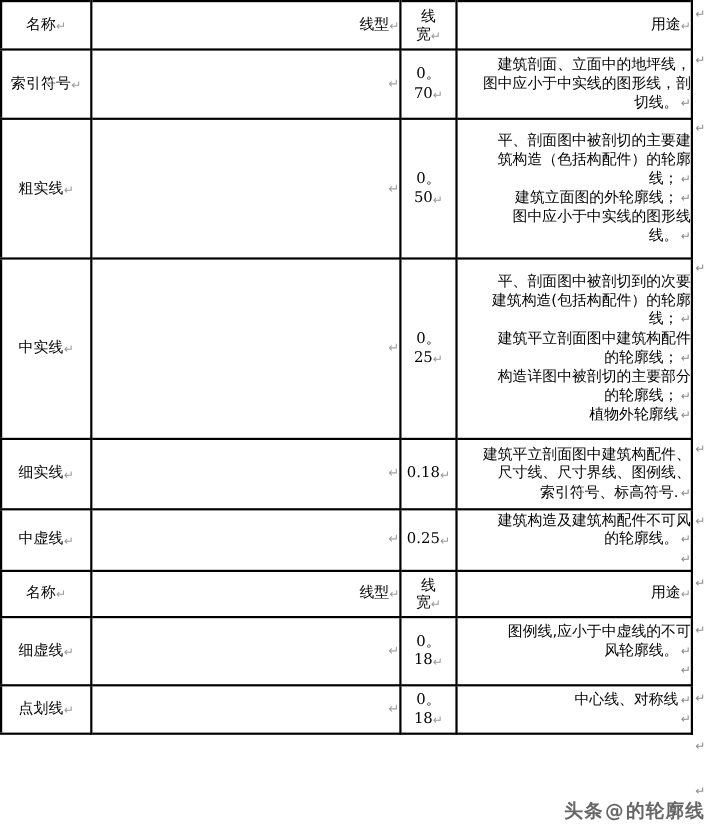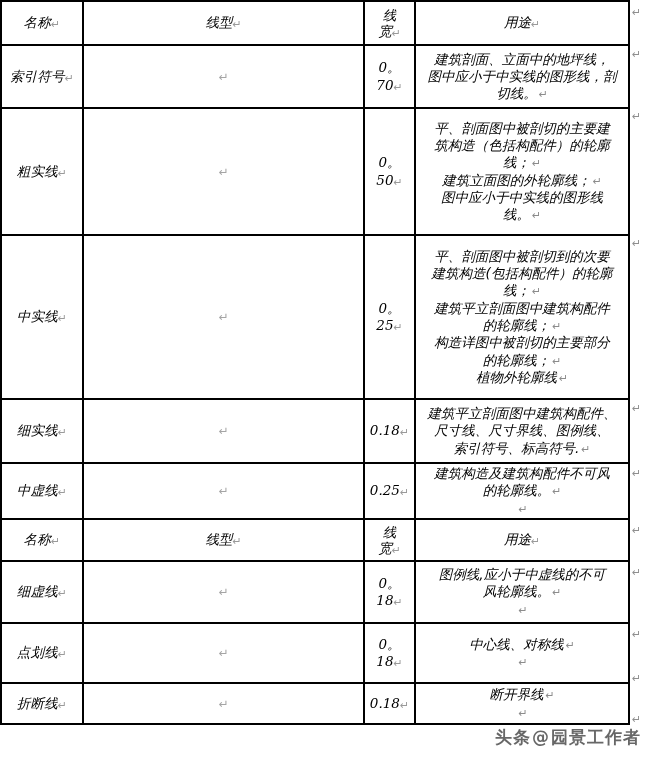--- a/index.html
+++ b/index.html
@@ -34,54 +34,53 @@
   }
 
   table.doc-table td {
     border-right: 2px solid #000;
     border-bottom: 2px solid #000;
     padding: 0;
     vertical-align: middle;
     font-size: 13.5px;
     line-height: 1.28;
     color: #000;
-    font-style: italic;
   }
 
   
   col.c-name  { width: 82px; }
   col.c-type  { width: 281px; }
   col.c-width { width: 51px; }
   col.c-use   { width: 214px; }
 
   .cell-name {
     text-align: center;
     font-size: 13.5px;
     letter-spacing: 0.2px;
     white-space: nowrap;
   }
   .cell-type {
-    text-align: center;
+    text-align: right;
   }
   .cell-width {
     text-align: center;
     font-size: 13px;
     font-family: "DejaVu Serif", "Liberation Serif", serif;
     line-height: 1.45;
     padding: 0 2px;
   }
   .cell-width .wnum {
     display: block;
     white-space: nowrap;
   }
   .cell-width.inline .wnum {
     display: inline;
   }
   .cell-use {
-    text-align: center;
+    text-align: right;
     vertical-align: top;
     padding: 2px 1px 2px 3px;
     font-size: 13.5px;
     line-height: 1.30;
   }
   .cell-use .uline {
     display: block;
     white-space: nowrap;
   }
 
@@ -306,68 +305,53 @@
           <span class="wnum">0。</span>
           <span class="wnum"><span>18</span><span class="pilcrow">↵</span></span>
         </td>
         <td class="cell-use">
           <span class="uline">图例线,应小于中虚线的不可</span>
           <span class="uline"><span>风轮廓线。</span><span class="use-mark">↵</span></span>
           <span class="uline"><span class="use-mark">↵</span></span>
         </td>
       </tr>
 
-      <tr style="height:60px">
+      <tr style="height:44px">
         <td class="cell-name">
           <span>点划线</span><span class="pilcrow">↵</span>
         </td>
         <td class="cell-type">
           <span class="type-mark">↵</span>
         </td>
         <td class="cell-width">
           <span class="wnum">0。</span>
           <span class="wnum"><span>18</span><span class="pilcrow">↵</span></span>
         </td>
         <td class="cell-use">
           <span class="uline"><span>中心线、对称线</span><span class="use-mark">↵</span></span>
           <span class="uline"><span class="use-mark">↵</span></span>
         </td>
       </tr>
 
-      <tr style="height:41px">
-        <td class="cell-name">
-          <span>折断线</span><span class="pilcrow">↵</span>
-        </td>
-        <td class="cell-type">
-          <span class="type-mark">↵</span>
-        </td>
-        <td class="cell-width inline">
-          <span class="wnum"><span>0.18</span><span class="pilcrow">↵</span></span>
-        </td>
-        <td class="cell-use">
-          <span class="uline"><span>断开界线</span><span class="use-mark">↵</span></span>
-          <span class="uline"><span class="use-mark">↵</span></span>
-        </td>
-      </tr>
 
 
     </tbody>
   </table>
 
   <div class="outer-marks">
     <span style="top:6px">↵</span>
     <span style="top:48px">↵</span>
     <span style="top:110px">↵</span>
     <span style="top:237px">↵</span>
     <span style="top:402px">↵</span>
     <span style="top:467px">↵</span>
     <span style="top:524px">↵</span>
     <span style="top:566px">↵</span>
     <span style="top:628px">↵</span>
     <span style="top:672px">↵</span>
     <span style="top:713px">↵</span>
   </div>
 
   <div class="watermark">
-    <span>头条</span><span class="wm-at">@</span><span>园景工作者</span>
+    <span>头条</span><span class="wm-at">@</span><span>的轮廓线</span>
   </div>
 
 </div>
 
 </body></html>

